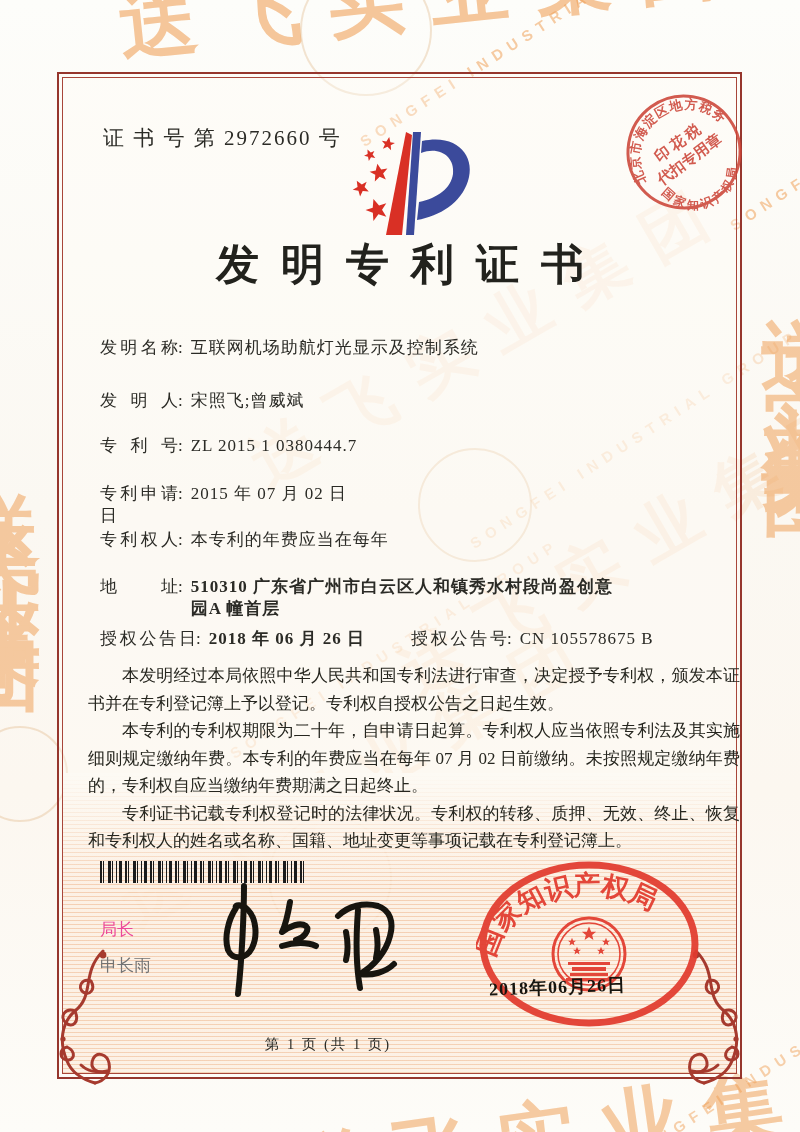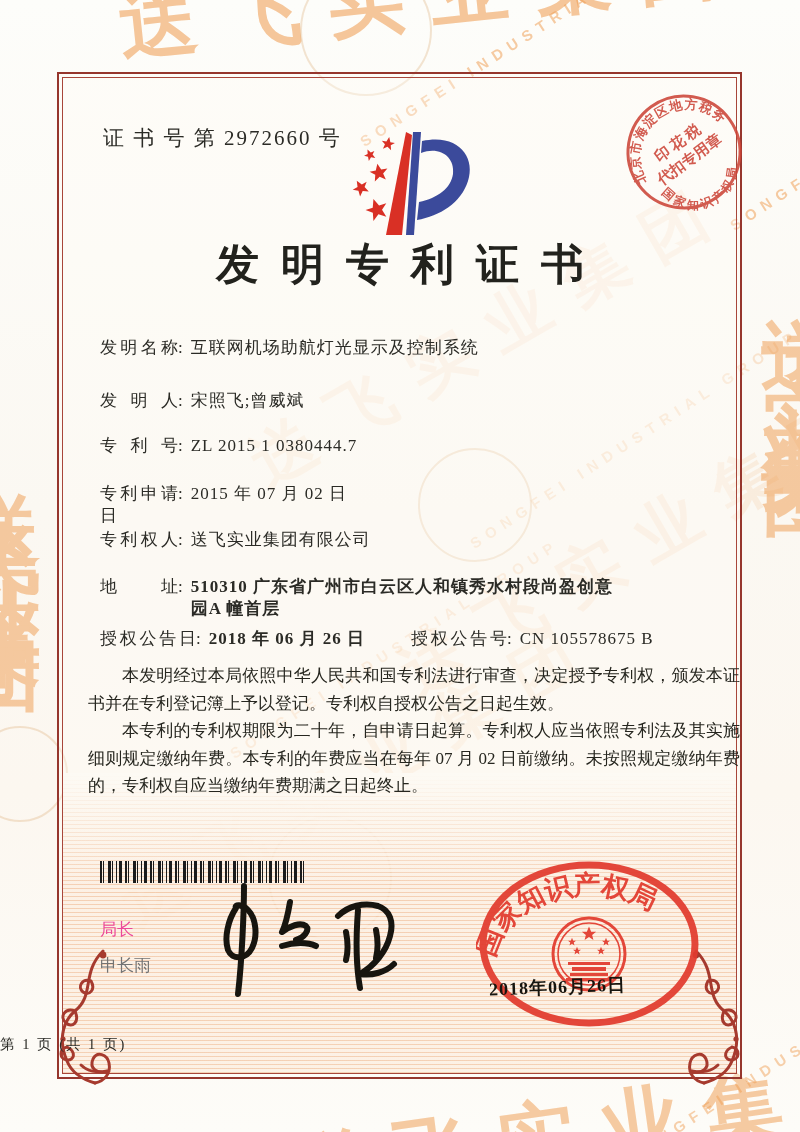--- a/index.html
+++ b/index.html
@@ -45,21 +45,21 @@
       #1c1c1c 0 2px,transparent 2px 3px,
       #1c1c1c 3px 4px,transparent 4px 8px,
       #1c1c1c 8px 11px,transparent 11px 12px,
       #1c1c1c 12px 13px,transparent 13px 16px,
       #1c1c1c 16px 17px,transparent 17px 19px,
       #1c1c1c 19px 22px,transparent 22px 25px);}
   .sigtitle{left:100px;top:918px;font-size:17px;font-family:"Liberation Sans","DejaVu Sans",sans-serif;color:#ec4899;}
   .signame{left:100px;top:954px;font-size:17px;font-family:Liberation Sans, sans-serif;color:#737373;text-align:right;}
   .sealdate{left:489px;top:975px;font-size:18px;font-weight:700;letter-spacing:1px;
             transform:rotate(-2deg);color:#17150f;}
-  .footer{left:0;top:1035px;width:656px;font-size:14.5px;letter-spacing:2px;}
+  .footer{left:0;top:1035px;width:656px;text-align:center;font-size:14.5px;letter-spacing:2px;}
   .stamp-wrap{left:616px;top:84px;width:136px;height:136px;transform:rotate(-36deg);opacity:0.88;}
 </style>
 </head>
 <body>
 
 <div>
   <div class="wm wm-cn abs" style="left:118px;top:-58px;opacity:.55;transform:rotate(-6deg);">送飞实业集团</div>
   <div class="wm wm-en abs" style="left:330px;top:28px;opacity:.5;transform:rotate(-33deg);">SONGFEI INDUSTRIAL GROUP</div>
   <div class="wm wm-cn wm-vert abs" style="left:748px;top:255px;height:520px;opacity:.5;overflow:hidden;">送飞实业集团</div>
   <div class="wm wm-cn wm-vert abs" style="left:-50px;top:430px;height:560px;opacity:.5;overflow:hidden;">送飞实业集团</div>
@@ -149,33 +149,34 @@
 <div class="abs fieldrow" style="top:390px;">
   <span class="flabel">发明人</span><span class="fcolon">:</span><span class="fvalue">宋照飞;曾威斌</span>
 </div>
 <div class="abs fieldrow" style="top:435px;">
   <span class="flabel">专利号</span><span class="fcolon">:</span><span class="fvalue">ZL 2015 1 0380444.7</span>
 </div>
 <div class="abs fieldrow" style="top:483px;">
   <span class="flabel">专利申请日</span><span class="fcolon">:</span><span class="fvalue">2015 年 07 月 02 日</span>
 </div>
 <div class="abs fieldrow" style="top:529px;">
-  <span class="flabel">专利权人</span><span class="fcolon">:</span><span class="fvalue">送飞实业集团有限公司</span>
+  <span class="flabel">专利权人</span><span class="fcolon">:</span><span class="fvalue">本专利的年费应当在每年</span>
 </div>
 <div class="abs fieldrow" style="top:576px;">
   <span class="flabel">地址</span><span class="fcolon">:</span><span class="fvalue" style="width:440px;font-weight:bold;">510310 广东省广州市白云区人和镇秀水村段尚盈创意园A 幢首层</span>
 </div>
 <div class="abs fieldrow" style="top:628px;">
   <span class="row2label">授权公告日</span><span class="fcolon">:</span><span class="fvalue" style="width:190px;font-weight:bold;">2018 年 06 月 26 日</span>
   <span class="row2label" style="margin-left:8px;">授权公告号</span><span class="fcolon">:</span><span class="fvalue">CN 105578675 B</span>
 </div>
 
 <div class="abs paras">
   <p>本发明经过本局依照中华人民共和国专利法进行审查，决定授予专利权，颁发本证书并在专利登记簿上予以登记。专利权自授权公告之日起生效。</p>
   <p>本专利的专利权期限为二十年，自申请日起算。专利权人应当依照专利法及其实施细则规定缴纳年费。本专利的年费应当在每年 07 月 02 日前缴纳。未按照规定缴纳年费的，专利权自应当缴纳年费期满之日起终止。</p>
+  <p>专利证书记载专利权登记时的法律状况。专利权的转移、质押、无效、终止、恢复和专利权人的姓名或名称、国籍、地址变更等事项记载在专利登记簿上。</p>
 </div>
 
 <div class="abs barcode"></div>
 
 <div class="abs sigtitle">局长</div>
 <div class="abs signame">申长雨</div>
 
 <svg class="abs" style="left:198px;top:880px;" width="230" height="120" viewBox="0 0 230 120">
   <g fill="none" stroke="#17150f" stroke-width="6" stroke-linecap="round" stroke-linejoin="round">
     <path d="M38,28 C30,40 26,58 30,70 C34,80 48,80 54,68 C60,56 58,38 50,30 C44,24 36,24 38,28 Z"></path>

